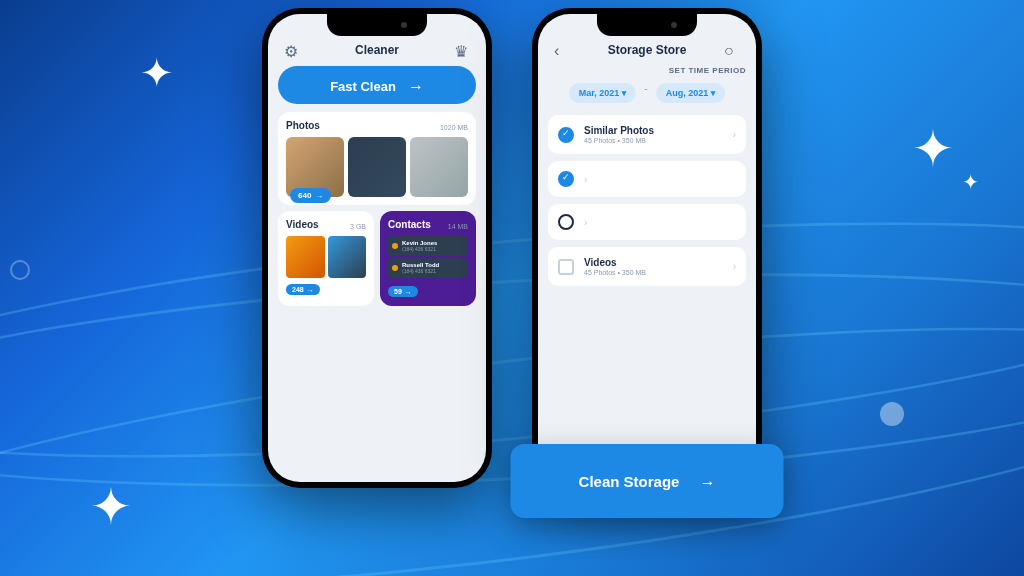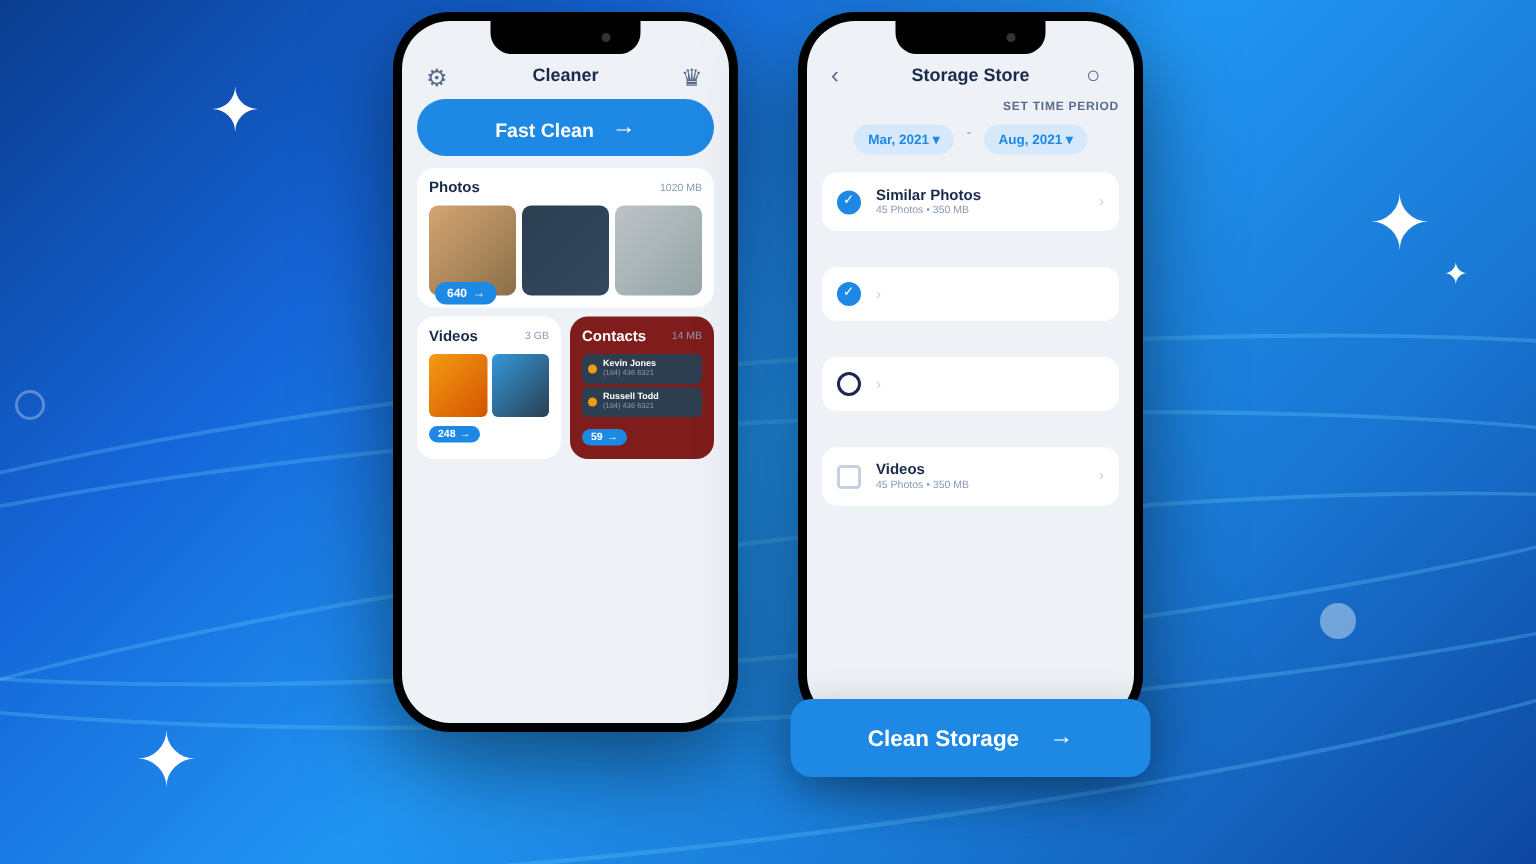--- a/index.html
+++ b/index.html
@@ -23,21 +23,21 @@
 .gauge-ring::after{content:'';position:absolute;inset:6px;background:#fff;border-radius:50%}
 .gauge-dot{position:absolute;width:10px;height:10px;background:#fff;border:2px solid #1e88e5;border-radius:50%;top:6px;right:22px;z-index:2}
 .gauge-inner{position:relative;z-index:1;text-align:center}
 .gauge-label{font-size:7px;color:#1e88e5;font-weight:600}
 .gauge-val{font-size:24px;font-weight:700;color:#1e88e5;line-height:1}
 .gauge-pct{font-size:12px}
 .gauge-sub{font-size:6px;color:#8a9ab0;margin-top:2px}
 .btn-primary{background:#1e88e5;color:#fff;border:none;border-radius:24px;padding:10px;width:100%;font-size:13px;font-weight:600;display:flex;align-items:flex-end;justify-content:center;gap:12px;cursor:pointer;margin-bottom:8px}
 .arrow{font-size:16px}
 .card{background:#fff;border-radius:12px;padding:8px;margin-bottom:6px}
-.card-hdr{display:flex;justify-content:space-between;align-items:center;margin-bottom:6px}
+.card-hdr{display:flex;justify-content:space-between;align-items:flex-end;margin-bottom:6px}
 .card-title{font-size:10px;font-weight:700;color:#1a2b4a}
 .card-meta{font-size:7px;color:#8a9ab0}
 .thumbs{display:flex;gap:4px;position:relative}
 .thumb{flex:1;height:60px;border-radius:6px;background:linear-gradient(135deg,#d4a574,#8b6f47)}
 .thumb2{background:linear-gradient(135deg,#2c3e50,#34495e)}
 .thumb3{background:linear-gradient(135deg,#bdc3c7,#95a5a6)}
 .badge{position:absolute;bottom:-6px;left:4px;background:#1e88e5;color:#fff;font-size:8px;font-weight:700;padding:3px 8px;border-radius:12px;display:flex;align-items:center;gap:4px}
 .row2{display:flex;gap:6px}
 .row2 .card{flex:1;margin-bottom:0}
 .mini-thumbs{display:flex;gap:3px;position:relative}
@@ -45,30 +45,30 @@
 .contact-item{display:flex;align-items:center;gap:4px;padding:3px 0;font-size:6px;color:#fff;background:#2c3e50;border-radius:4px;padding:4px;margin-bottom:2px}
 .contact-dot{width:6px;height:6px;background:#f39c12;border-radius:50%}
 .contact-name{font-weight:600}
 .contact-sub{color:#8a9ab0;font-size:5px}
 .badge-sm{background:#1e88e5;color:#fff;font-size:7px;font-weight:700;padding:2px 6px;border-radius:10px;display:inline-flex;align-items:center;gap:3px;margin-top:3px}
 
 .section-label{text-align:right;font-size:8px;font-weight:700;color:#5a6b8a;letter-spacing:0.5px;margin:8px 0}
 .date-row{display:flex;align-items:flex-start;justify-content:center;gap:8px;margin-bottom:12px}
 .date-chip{background:#d6e9fb;color:#1e88e5;font-size:9px;font-weight:600;padding:5px 10px;border-radius:14px;cursor:pointer}
 .date-sep{color:#8a9ab0;font-size:10px}
-.option-card{background:#fff;border-radius:10px;padding:10px;margin-bottom:24px;display:flex;align-items:center;gap:10px;cursor:pointer}
+.option-card{background:#fff;border-radius:10px;padding:10px;margin-bottom:7px;display:flex;align-items:center;gap:10px;cursor:pointer}
 .check{width:16px;height:16px;border-radius:50%;border:2px solid #1a2b4a;flex-shrink:0}
 .check.on{background:#1e88e5;border-color:#1e88e5;position:relative}
 .check.on::after{content:'✓';position:absolute;color:#fff;font-size:9px;top:-1px;left:2px}
 .check.sq{border-radius:3px;border-color:#c5d0e0}
 .opt-body{flex:1}
 .opt-title{font-size:10px;font-weight:700;color:#1a2b4a}
 .opt-meta{font-size:7px;color:#8a9ab0;margin-top:1px}
 .chev{color:#c5d0e0;font-size:10px}
-.clean-btn{position:absolute;bottom:-30px;left:50%;transform:translateX(-50%);width:240px;background:#1e88e5;color:#fff;border:none;border-radius:14px;padding:17px;font-size:15px;font-weight:600;display:flex;align-items:center;justify-content:center;gap:20px;cursor:pointer;box-shadow:0 10px 30px rgba(0,0,0,0.3)}
+.clean-btn{position:absolute;bottom:-30px;left:50%;transform:translateX(-50%);width:273px;background:#1e88e5;color:#fff;border:none;border-radius:14px;padding:28px;font-size:15px;font-weight:600;display:flex;align-items:center;justify-content:center;gap:20px;cursor:pointer;box-shadow:0 10px 30px rgba(0,0,0,0.3)}
 .circle-deco{position:absolute;border-radius:50%}
 </style>
 </head>
 <body>
 
 <div class="wave wave1"></div>
 <div class="wave wave2"></div>
 <div class="wave wave3"></div>
 <span class="sparkle" style="top:50px;left:140px">✦</span>
 <span class="sparkle" style="top:120px;right:70px;font-size:50px">✦</span>
@@ -108,21 +108,21 @@
           <div class="card-hdr">
             <span class="card-title">Videos</span>
             <span class="card-meta">3 GB</span>
           </div>
           <div class="mini-thumbs">
             <div class="mini-thumb"></div>
             <div class="mini-thumb" style="background:linear-gradient(135deg,#3498db,#2c3e50)"></div>
           </div>
           <span class="badge-sm"><span>248</span> →</span>
         </div>
-        <div class="card" style="background:#7f1d1d">
+        <div class="card" style="background:#4c1d95">
           <div class="card-hdr">
             <span class="card-title" style="color:#fff">Contacts</span>
             <span class="card-meta">14 MB</span>
           </div>
           <div class="contact-item">
             <span class="contact-dot"></span>
             <div>
                 <div class="contact-name">Kevin Jones</div>
                 <div class="contact-sub">(184) 436 6321</div>
               </div>

